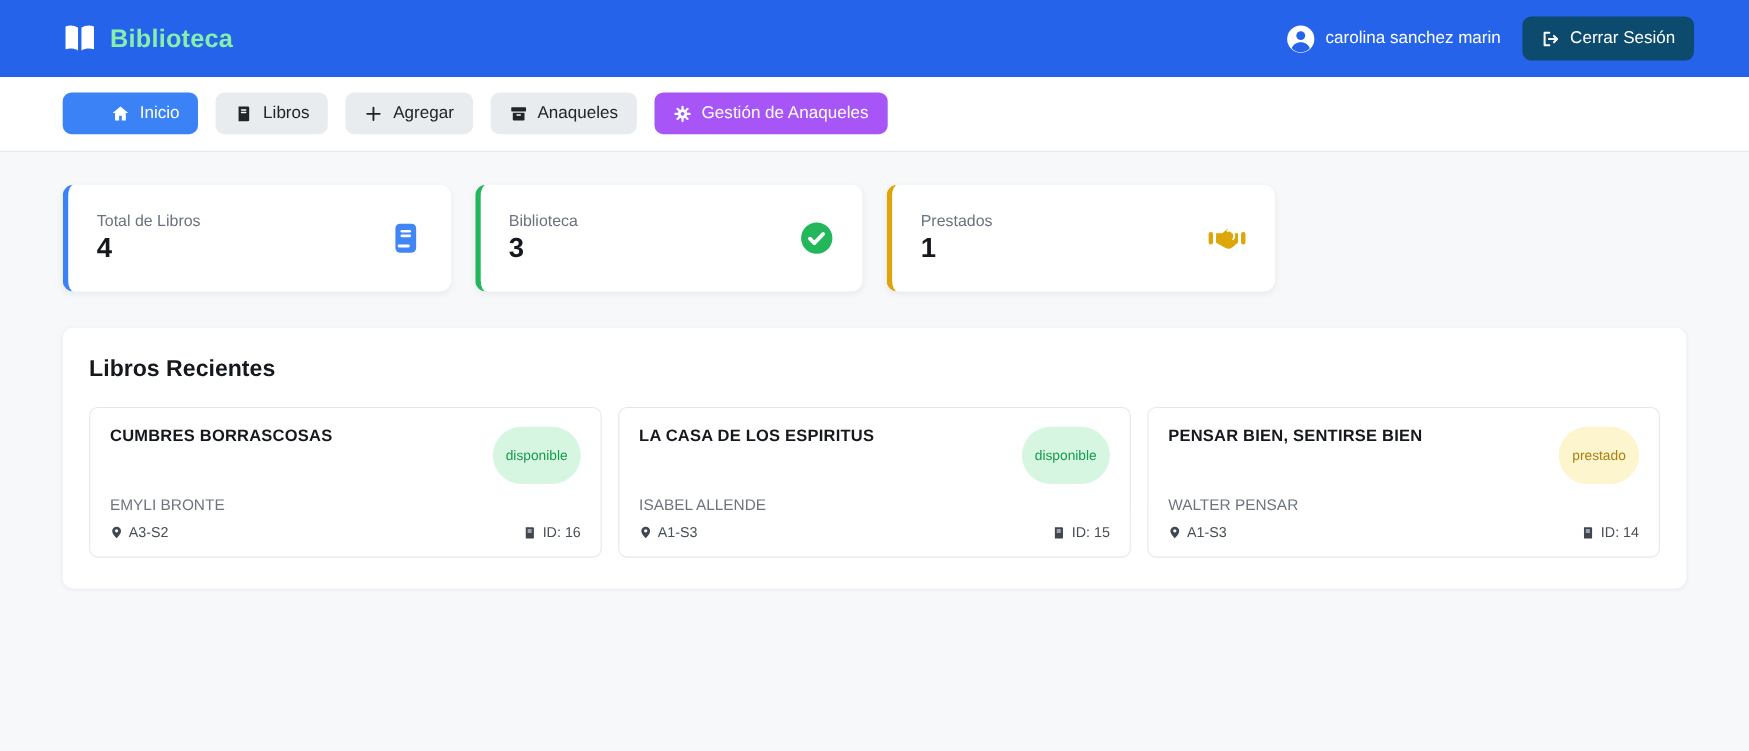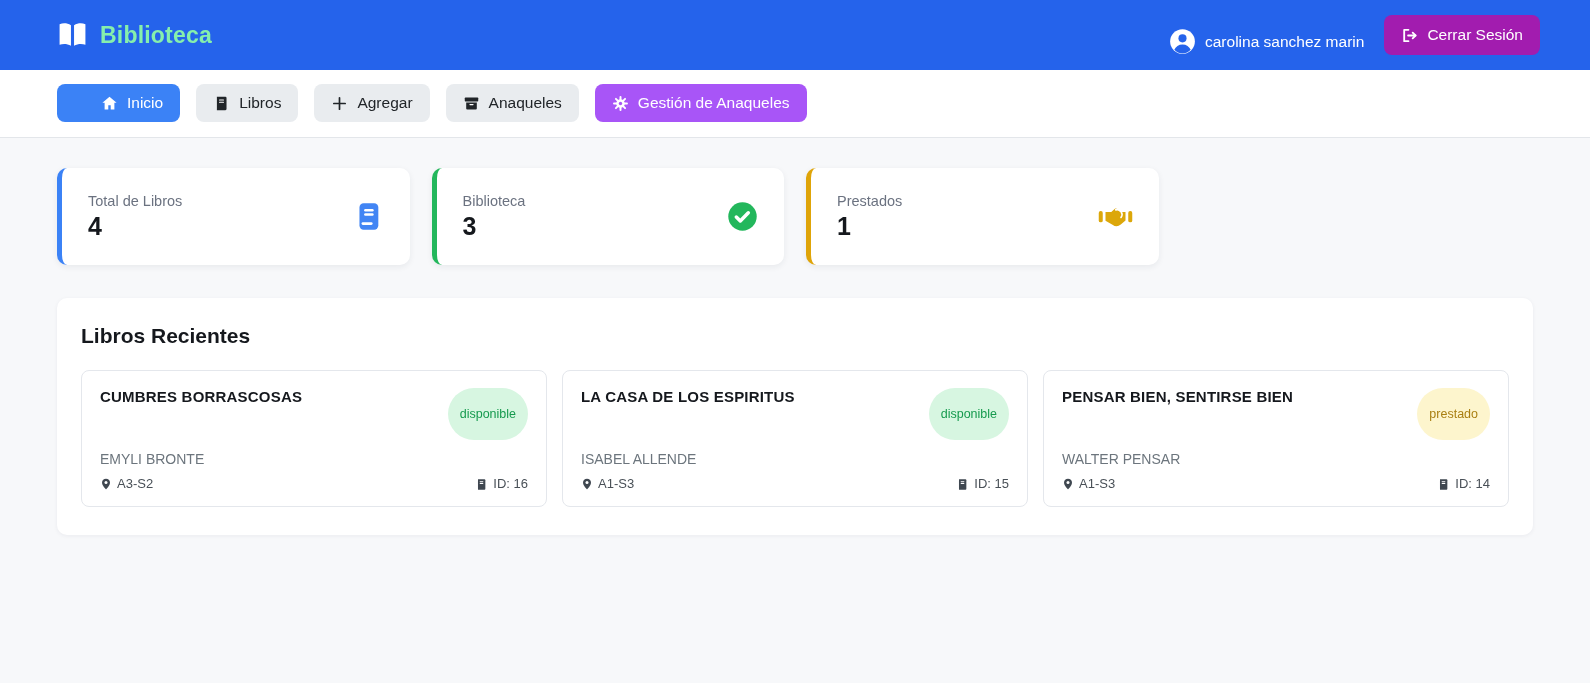--- a/index.html
+++ b/index.html
@@ -15,25 +15,25 @@
   .navbar {
     height: 70px;
     background: #2563eb;
     display: flex;
     align-items: center;
     justify-content: space-between;
     padding: 0 50px 0 57px;
   }
   .brand { display: flex; align-items: center; gap: 12px; cursor: pointer; }
   .brand-text { color: #86efac; font-size: 23px; font-weight: 700; letter-spacing: .2px; }
-  .nav-right { display: flex; align-items: flex-end; gap: 20px; }
+  .nav-right { display: flex; align-items: center; gap: 20px; }
   .user-box { display: flex; align-items: center; gap: 9px; color: #fff; font-size: 15.5px; }
   .logout-btn {
     display: flex; align-items: center; gap: 9px;
-    background: #a21caf; color: #fff; border: none;
+    background: #0c4a6e; color: #fff; border: none;
     font-family: inherit; font-size: 15.5px;
     padding: 11px 17px; border-radius: 8px; cursor: pointer;
   }
 
   
   .tabbar {
     background: #fff;
     border-bottom: 1px solid #e3e6ea;
     padding: 14px 57px 15px;
     display: flex; align-items: center; gap: 16px;

